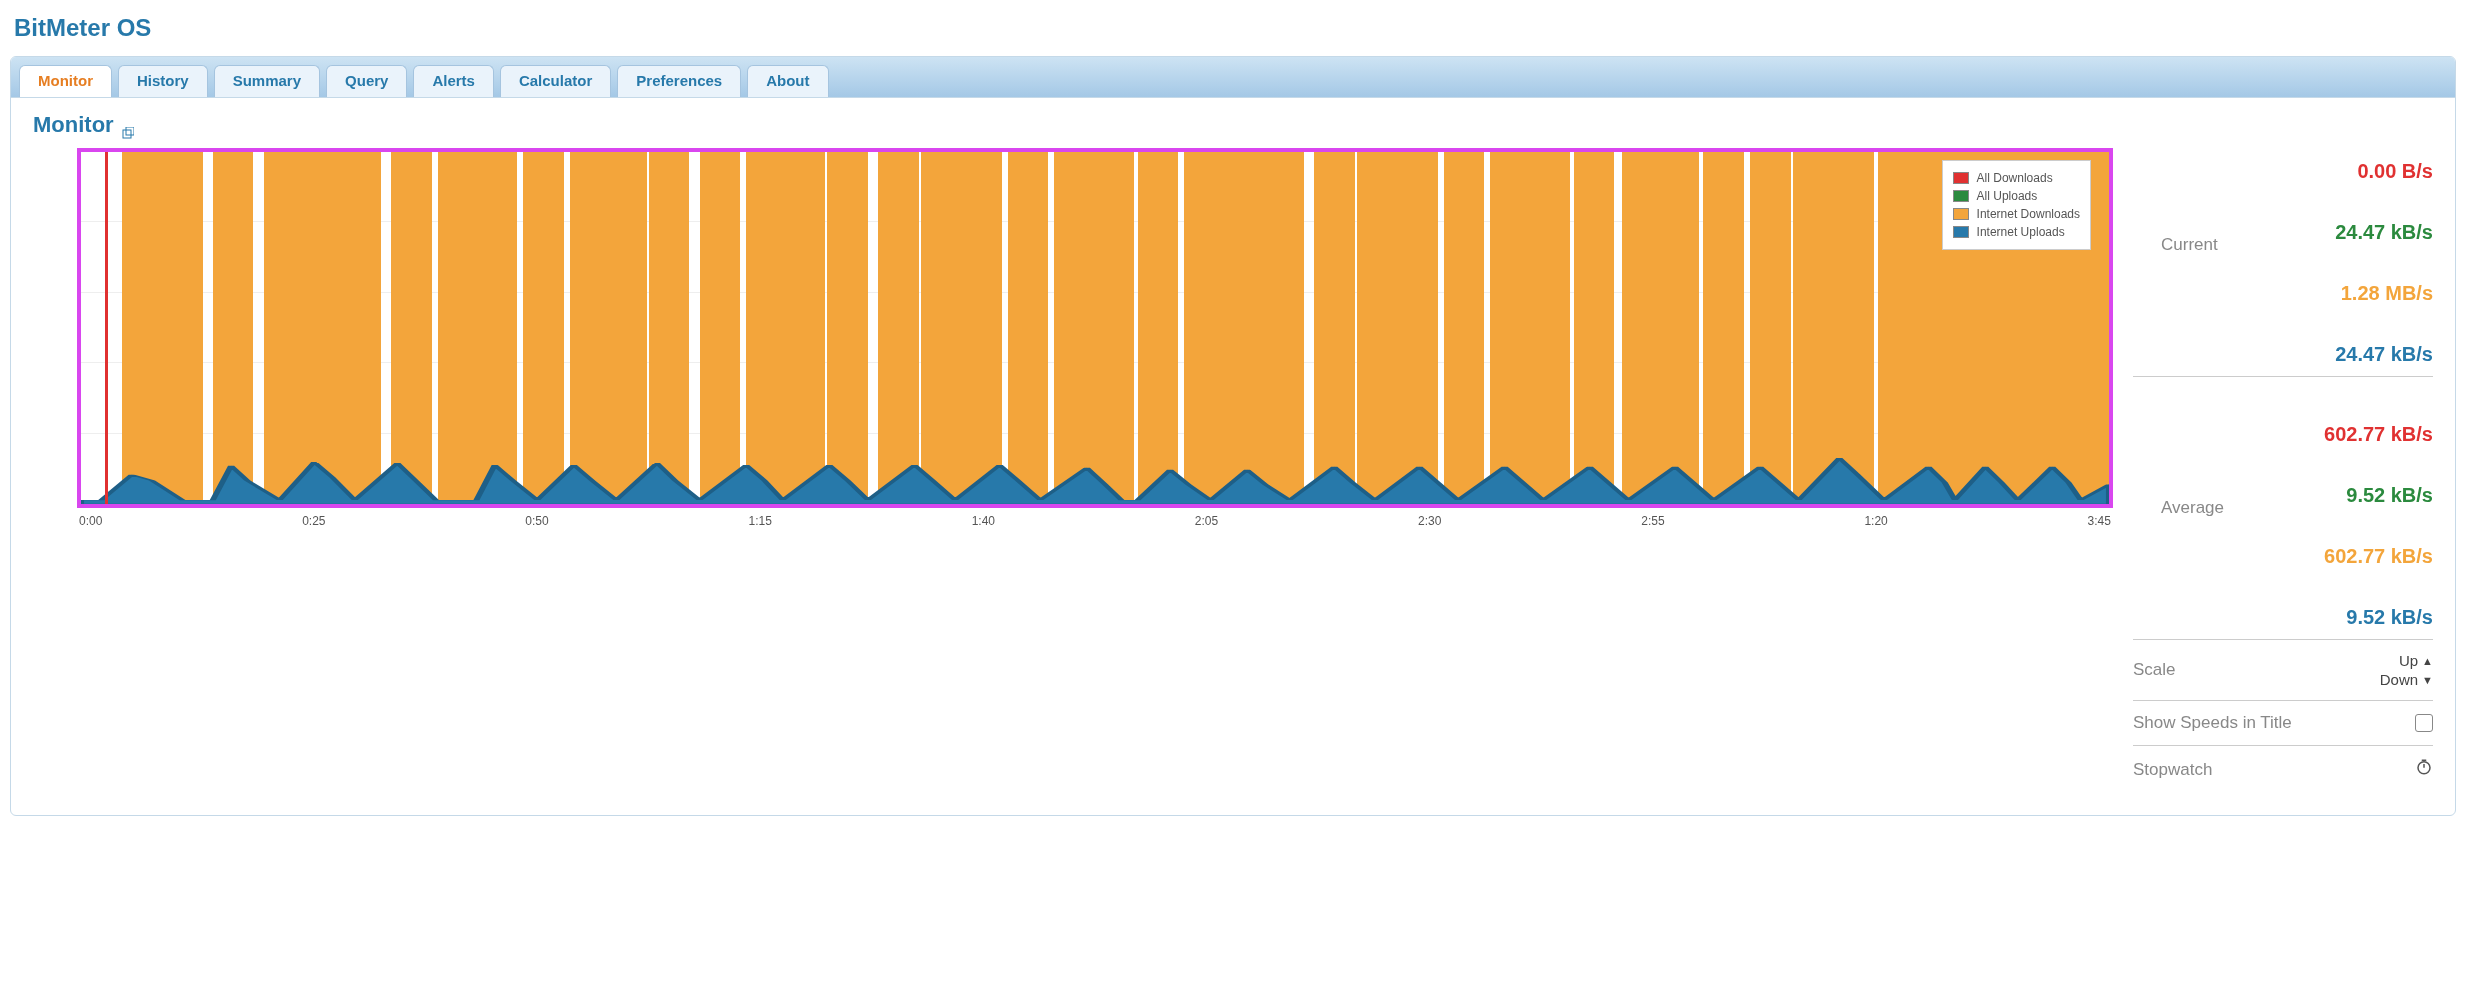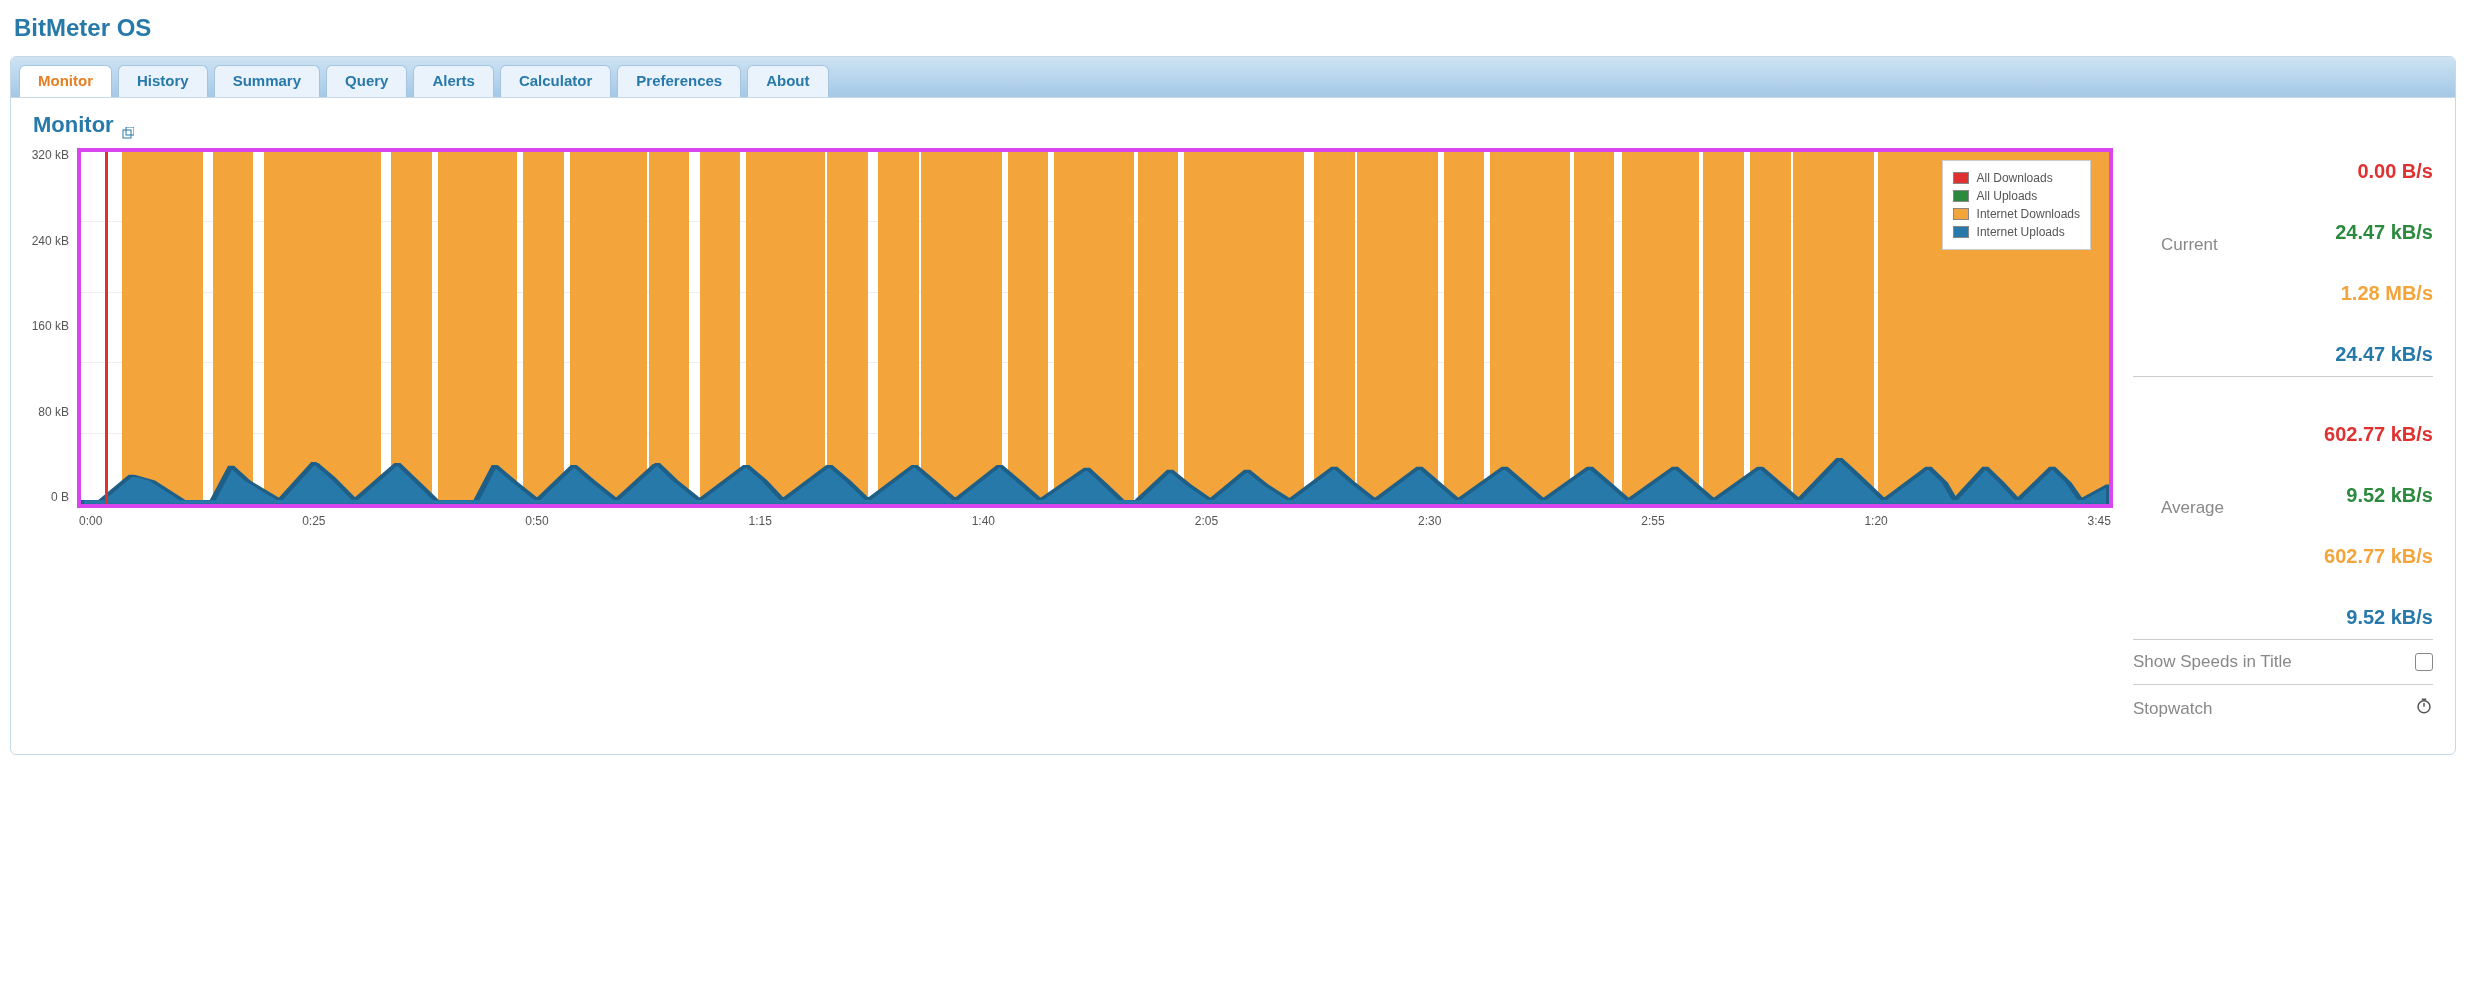--- a/index.html
+++ b/index.html
@@ -229,27 +229,20 @@
           <span>Monitor</span>
           <span class="popout-icon">
             <svg viewBox="0 0 12 12">
                 <rect x="1" y="3" width="8" height="8" fill="none" stroke="#2779aa"></rect>
                 <rect x="4" y="0" width="8" height="8" fill="none" stroke="#2779aa"></rect>
               </svg>
           </span>
         </h2>
 
         <div class="chart-wrap">
-          <div class="ylabels">
-            <div>320 kB</div>
-            <div>240 kB</div>
-            <div>160 kB</div>
-            <div>80 kB</div>
-            <div>0 B</div>
-          </div>
 
           <div class="plot" id="plot">
             <div class="grid-line" style="bottom:20%"></div>
             <div class="grid-line" style="bottom:40%"></div>
             <div class="grid-line" style="bottom:60%"></div>
             <div class="grid-line" style="bottom:80%"></div>
 
             <div class="series-layer" id="bars-layer">
                 <div class="bar" style="left: 2%; height: 100%;"></div>
                 <div class="bar" style="left: 4%; height: 100%;"></div>
@@ -358,20 +351,33 @@
         <div class="stat-block">
           <div class="stat-label">Average</div>
           <div class="stat-values">
             <span class="clr-red">602.77 kB/s</span>
             <span class="clr-green">9.52 kB/s</span>
             <span class="clr-orange">602.77 kB/s</span>
             <span class="clr-blue">9.52 kB/s</span>
           </div>
         </div>
 
+        <div class="row-control">
+          <span>Scale</span>
+          <div class="scale-btns">
+            <div>
+              <span>Up</span>
+              <span class="tri">▲</span>
+            </div>
+            <div>
+              <span>Down</span>
+              <span class="tri">▼</span>
+            </div>
+          </div>
+        </div>
 
         <div class="row-control">
           <span>Show Speeds in Title</span>
           <span class="checkbox"></span>
         </div>
 
         <div class="row-control" style="border-bottom:none">
           <span>Stopwatch</span>
           <span class="clock-icon">
             <svg viewBox="0 0 24 24">

